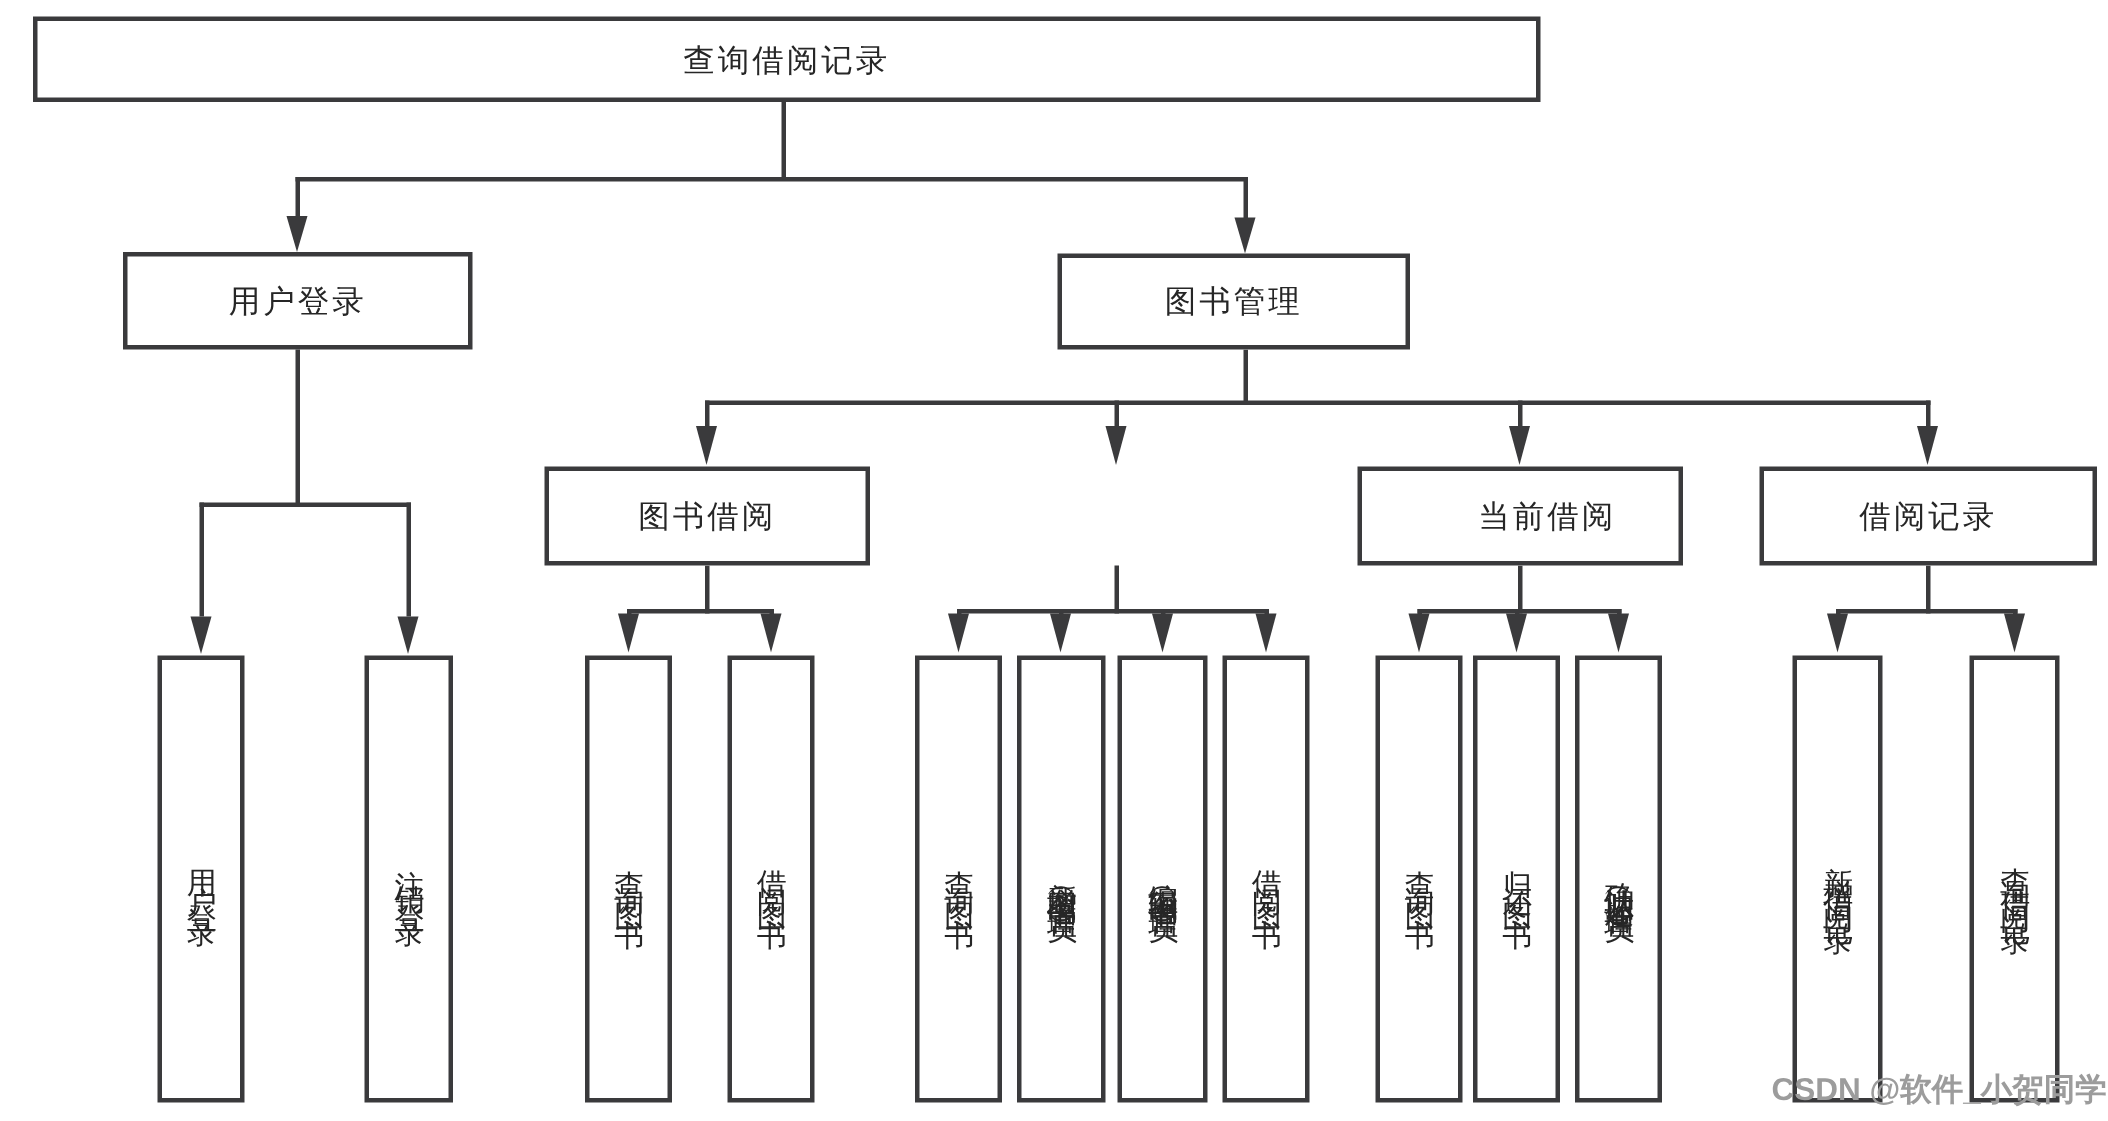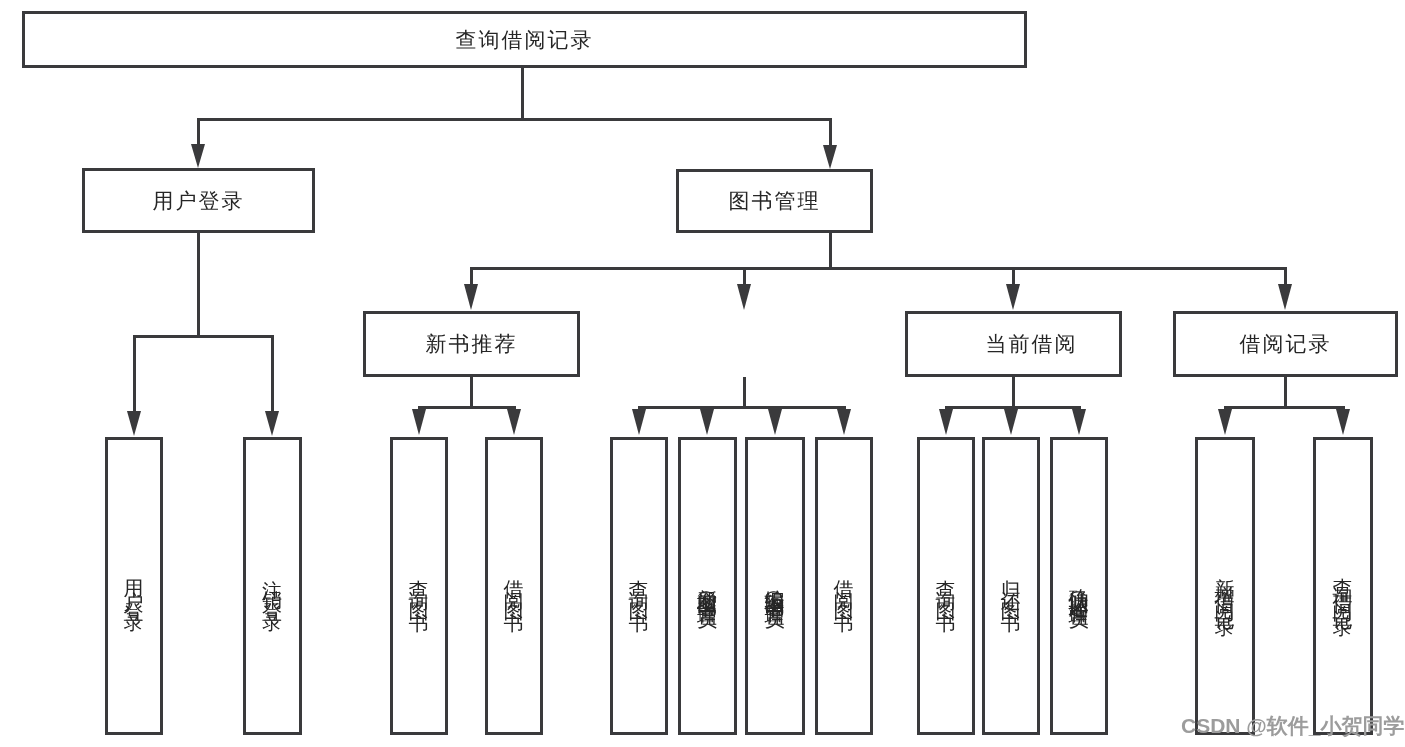--- a/index.html
+++ b/index.html
@@ -136,26 +136,26 @@
   <div class="vline" style="left:1342px;top:406px;height:8px;"></div>
   <div class="arrow" style="left:1336px;top:409px;"></div>
 
   <div class="hbox" style="left:22px;top:11px;width:1005px;height:57px;">
     <span>查询借阅记录</span>
   </div>
 
   <div class="hbox" style="left:82px;top:168px;width:233px;height:65px;">
     <span>用户登录</span>
   </div>
-  <div class="hbox" style="left:676px;top:169px;width:197px;height:64px;">
+  <div class="hbox" style="left:705px;top:169px;width:235px;height:64px;">
     <span>图书管理</span>
   </div>
 
   <div class="hbox" style="left:363px;top:311px;width:217px;height:66px;">
-    <span>新书推荐</span>
+    <span>图书借阅</span>
   </div>
   <div class="hbox" style="left:905px;top:311px;width:217px;height:66px;padding-left:36px;">
     <span>当前借阅</span>
   </div>
   <div class="hbox" style="left:1173px;top:311px;width:225px;height:66px;">
     <span>借阅记录</span>
   </div>
 
   <div class="vbox" style="left:105px;width:58px;">
     <span>用户登录</span>

